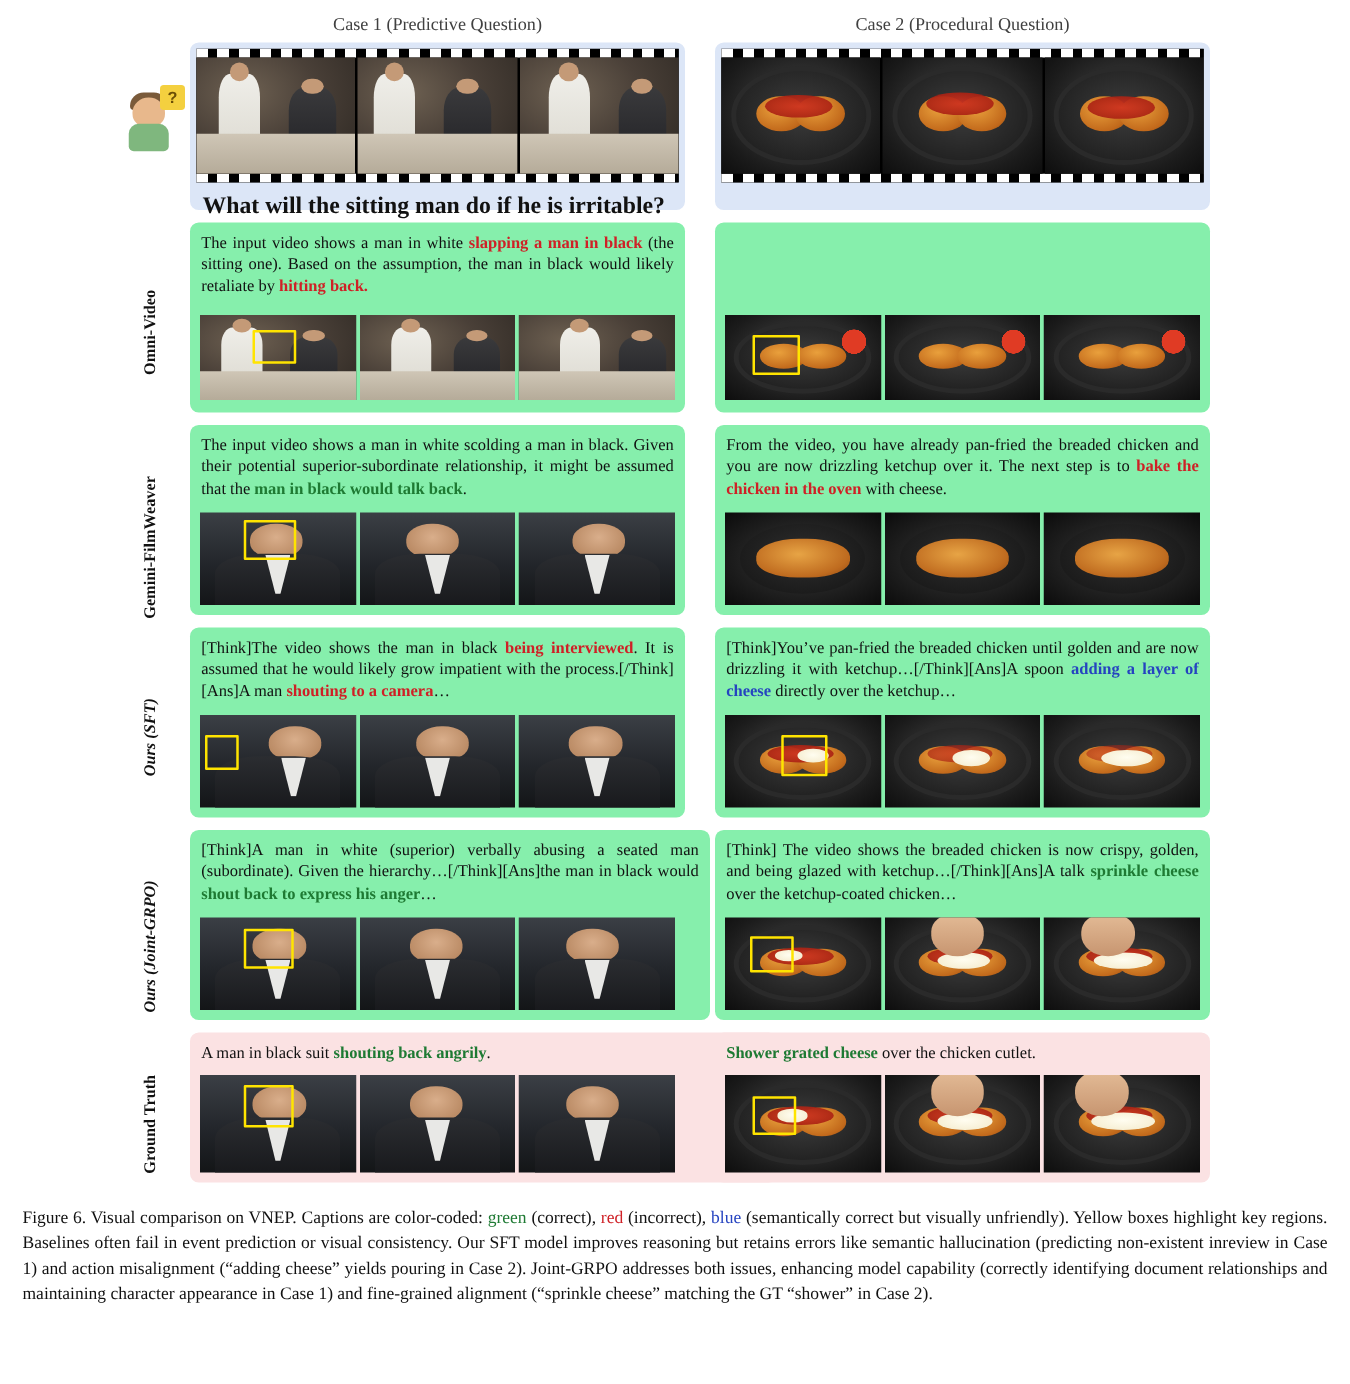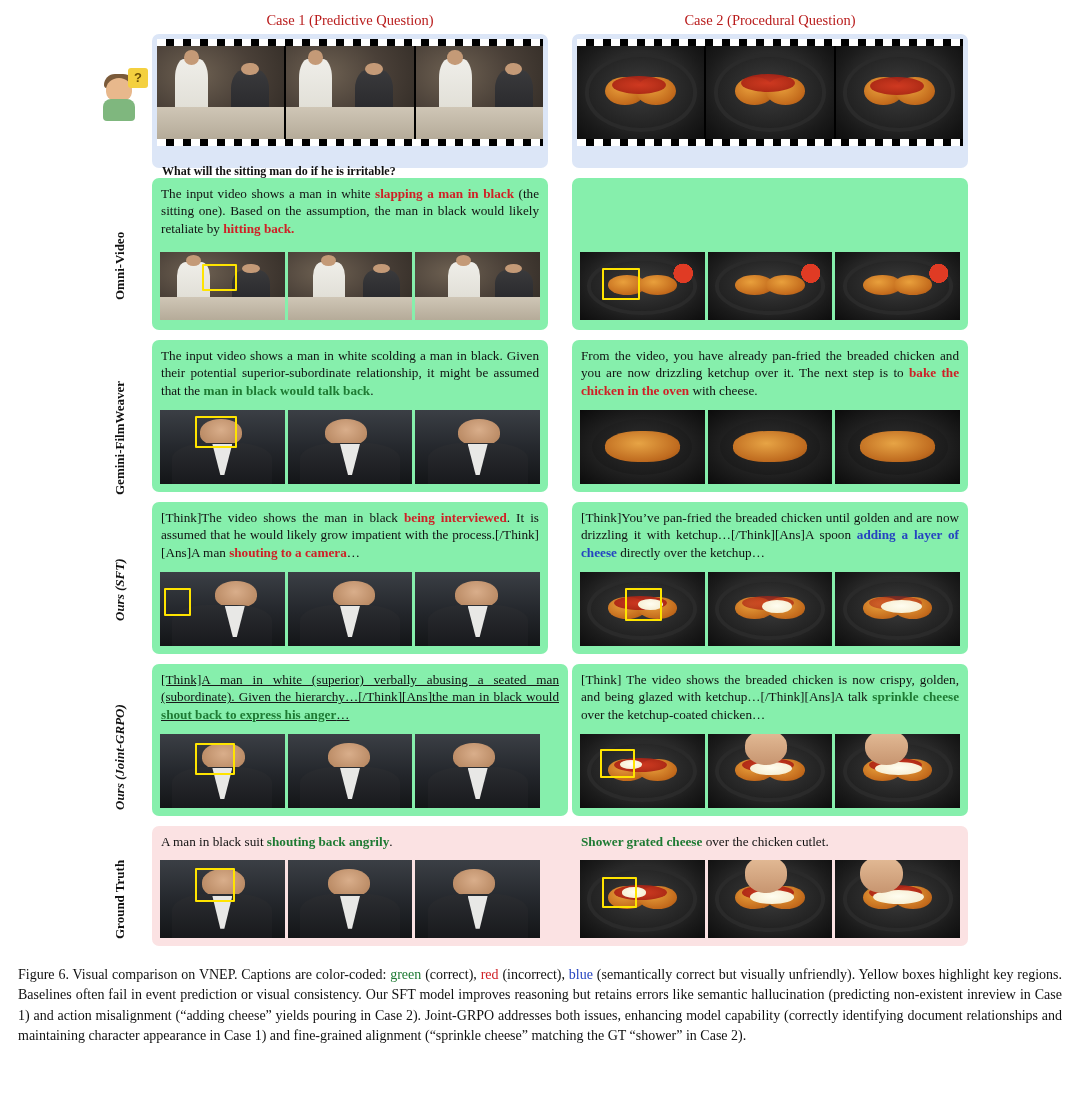--- a/index.html
+++ b/index.html
@@ -26,21 +26,21 @@
     position: absolute;
     top: 12px;
     left: 0;
     width: 1080px;
     height: 22px;
   }
   .col-header {
     position: absolute;
     font-size: 14.5px;
     text-align: center;
-    color: #b91c1c;
+    color: #404040;
   }
   .col-header.c1 { left: 148px; width: 404px; }
   .col-header.c2 { left: 568px; width: 404px; }
 
   
   .row-label {
     position: absolute;
     font-size: 13px;
     font-weight: bold;
     color: #111;
@@ -63,22 +63,22 @@
 
   .cap {
     font-size: 13.2px;
     line-height: 1.32;
     text-align: justify;
     color: #111;
     padding: 7px 9px 3px 9px;
   }
   .cap.q {
     text-align: left;
-    padding: 18px 10px 7px 10px;
-    font-size: 12px;
+    padding: 6px 10px 7px 10px;
+    font-size: 19px;
   }
   .red   { color: #cf2026; font-weight: bold; }
   .green { color: #1e7a33; font-weight: bold; }
   .blue  { color: #2543c0; font-weight: bold; }
 
   
   .strip {
     position: relative;
     background: #000;
     display: flex;
@@ -516,21 +516,21 @@
               <div class="sauce" style="opacity:.55"></div>
               <div class="cheese" style="left:34%; width:40%;"></div>
             </div>
           </div>
       </div>
     </div>
   </div>
 
   <div class="row-label italic" style="left:112px; top:672px; height:170px; width:16px;">Ours (Joint-GRPO)</div>
 
-  <div class="panel pink" style="left:152px; top:664px; width:416px; height:152px;text-decoration:underline;">
+  <div class="panel pink" style="left:152px; top:664px; width:416px; height:152px;">
     <div class="cap"><span>[Think]A man in white (superior) verbally abusing a seated man (subordinate). Given the hierarchy…[/Think][Ans]the man in black would </span><span class="green">shout back to express his anger</span><span>…</span></div>
     <div style="position:absolute; left:8px; top:70px; width:380px; height:74px;">
       <div class="row-frames">
         <div class="frame sc-suit">
           <div class="face" style="left:34%"></div>
             <div class="torso"></div>
             <div class="shirt"></div>
           <div class="ybox" style="left:28%; top:12%; width:32%; height:44%;"></div>
         </div>
         <div class="frame sc-suit">

